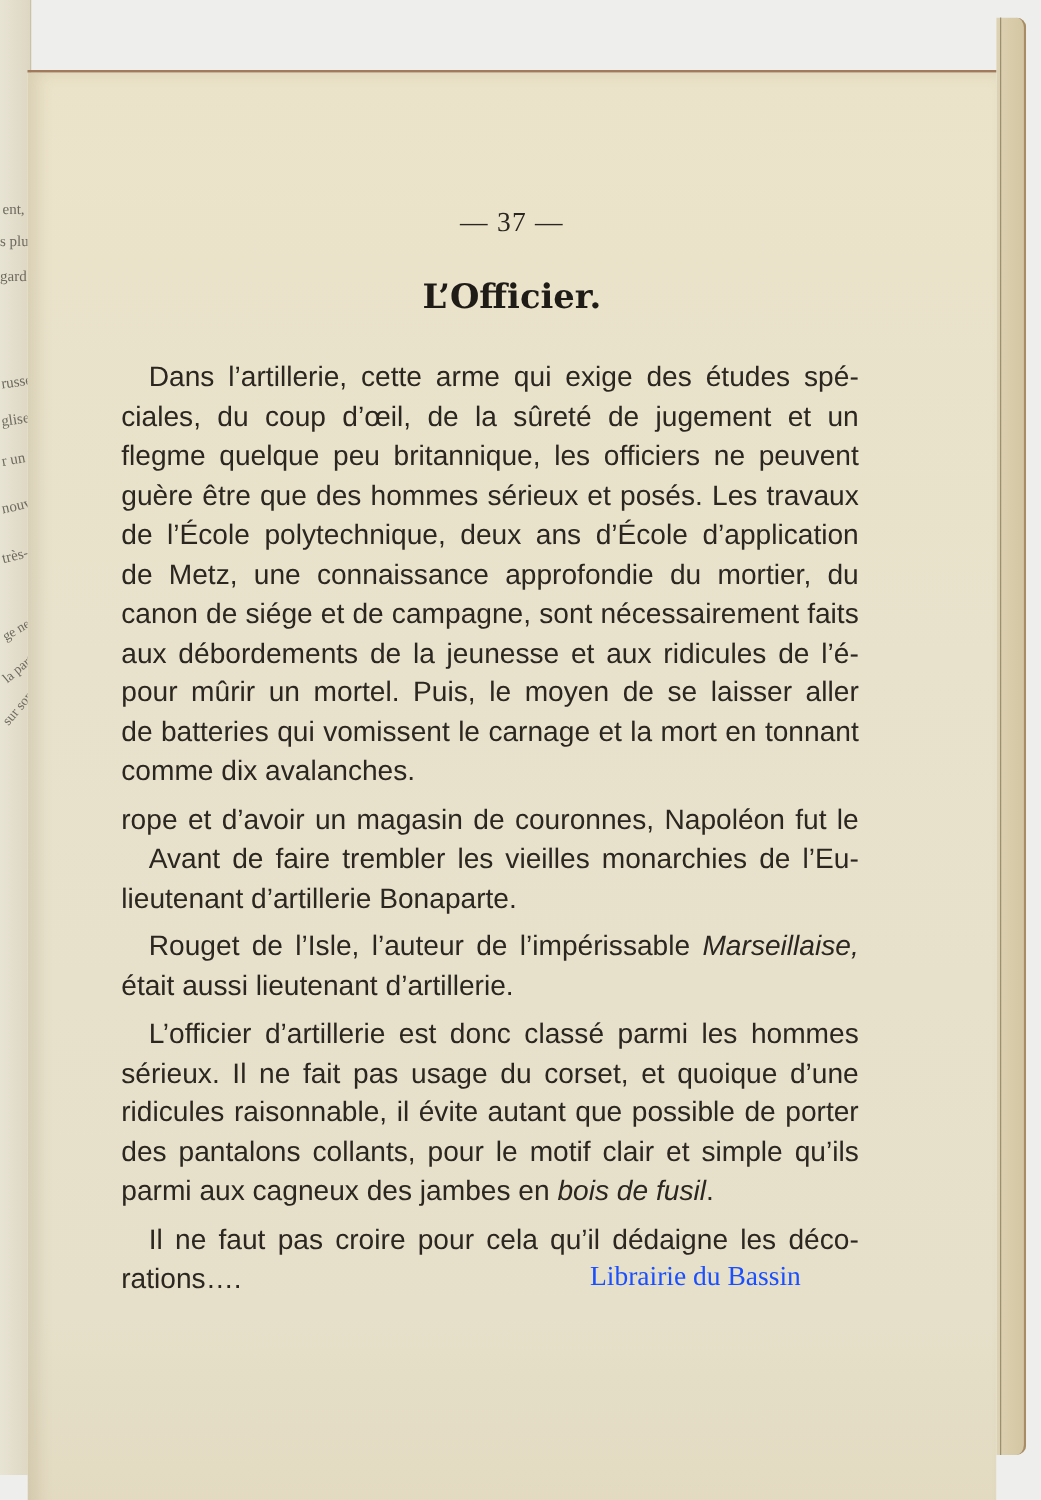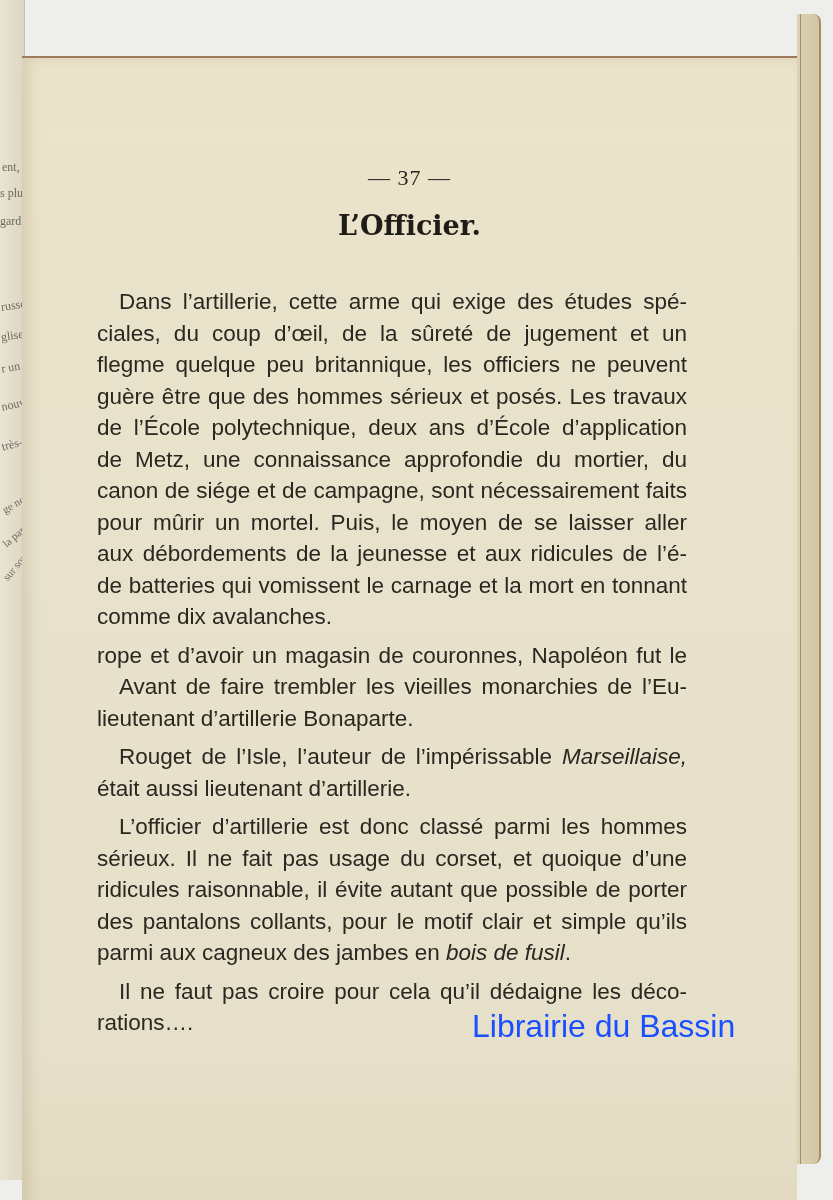--- a/index.html
+++ b/index.html
@@ -36,36 +36,36 @@
   .page-edge-line {
     position: absolute; left: 800px; top: 14px; width: 1px; height: 1150px;
     background: #9c8f70;
   }
   .page-number {
     position: absolute; left: 0; top: 107px; width: 775px; text-align: center;
     font-family: "Liberation Serif", serif; font-size: 22px; color: #2a2620;
     letter-spacing: 1px;
   }
   .title {
-    position: absolute; left: 0; top: 152px; width: 775px; text-align: center;
+    position: absolute; left: 0; top: 164px; width: 775px; text-align: center;
     font-family: "DejaVu Serif", serif; font-weight: bold; font-size: 27px; color: #1f1c18;
   }
   .body-text {
     position: absolute; left: 75px; top: 228px; width: 590px;
     font-family: Liberation Sans, sans-serif; font-size: 22.5px; color: #2b2720;
     line-height: 31.5px;
   }
   .line { display: block; white-space: nowrap; text-align: justify; text-align-last: justify; height: 31.5px; }
   .line.last { text-align-last: left; }
   .line.indent { padding-left: 22px; }
   .gap { height: 7px; }
   .it { font-style: italic; }
   .watermark {
     position: absolute; left: 472px; top: 1008px;
-    font-family: Liberation Sans, sans-serif; font-size: 32px; color: #1a4fff;
+    font-family: Liberation Serif, serif; font-size: 22px; color: #1a4fff;
   }
 </style>
 </head>
 <body>
 
 <div class="left-page">
   <span class="ghost" style="top:160px;left:2px;transform:none;font-size:12px;">ent, au c</span>
   <span class="ghost" style="top:186px;left:0px;transform:none;font-size:12px;">s plus,</span>
   <span class="ghost" style="top:214px;left:0px;transform:none;font-size:12px;">gard a</span>
   <span class="ghost" style="top:300px;left:0px;transform:rotate(-8deg);font-size:12px;">russe</span>
@@ -87,22 +87,22 @@
 
   <div class="body-text">
     <div>
       <span class="line indent">Dans l’artillerie, cette arme qui exige des études spé-</span>
       <span class="line">ciales, du coup d’œil, de la sûreté de jugement et un</span>
       <span class="line">flegme quelque peu britannique, les officiers ne peuvent</span>
       <span class="line">guère être que des hommes sérieux et posés. Les travaux</span>
       <span class="line">de l’École polytechnique, deux ans d’École d’application</span>
       <span class="line">de Metz, une connaissance approfondie du mortier, du</span>
       <span class="line">canon de siége et de campagne, sont nécessairement faits</span>
+      <span class="line">aux débordements de la jeunesse et aux ridicules de l’é-</span>
       <span class="line">pour mûrir un mortel. Puis, le moyen de se laisser aller</span>
-      <span class="line">aux débordements de la jeunesse et aux ridicules de l’é-</span>
       <span class="line">de batteries qui vomissent le carnage et la mort en tonnant</span>
       <span class="line last">comme dix avalanches.</span>
     </div>
     <div class="gap"></div>
     <div>
       <span class="line">rope et d’avoir un magasin de couronnes, Napoléon fut le</span>
       <span class="line indent">Avant de faire trembler les vieilles monarchies de l’Eu-</span>
       <span class="line last">lieutenant d’artillerie Bonaparte.</span>
     </div>
     <div class="gap"></div>

